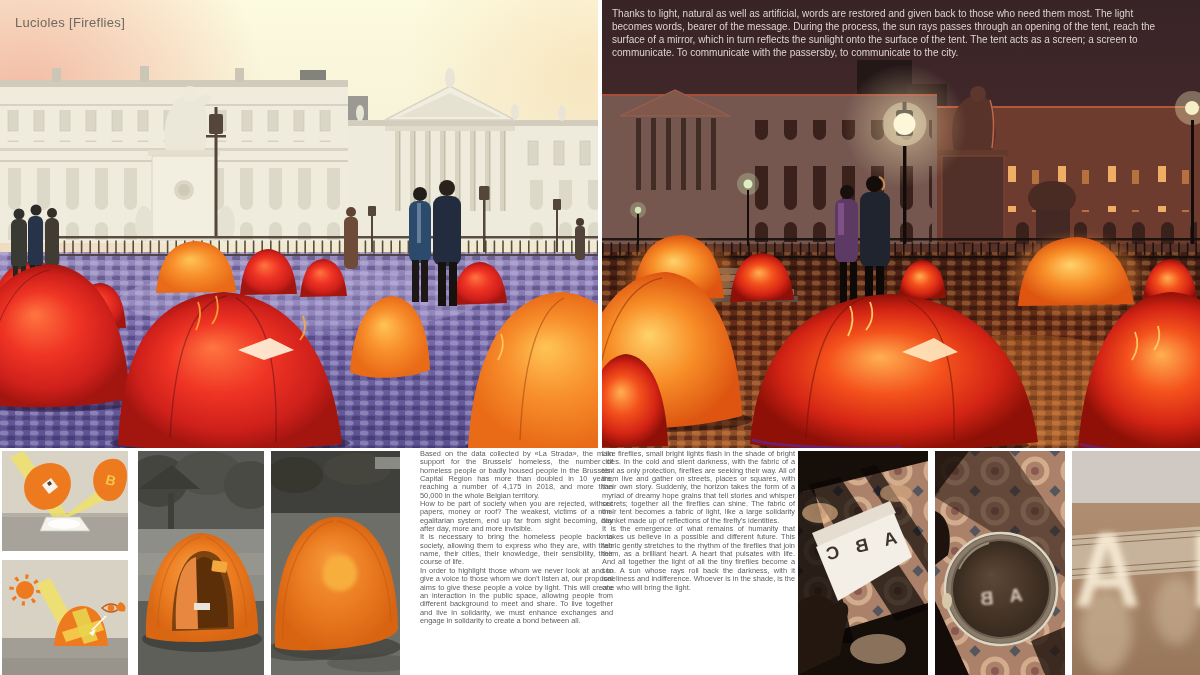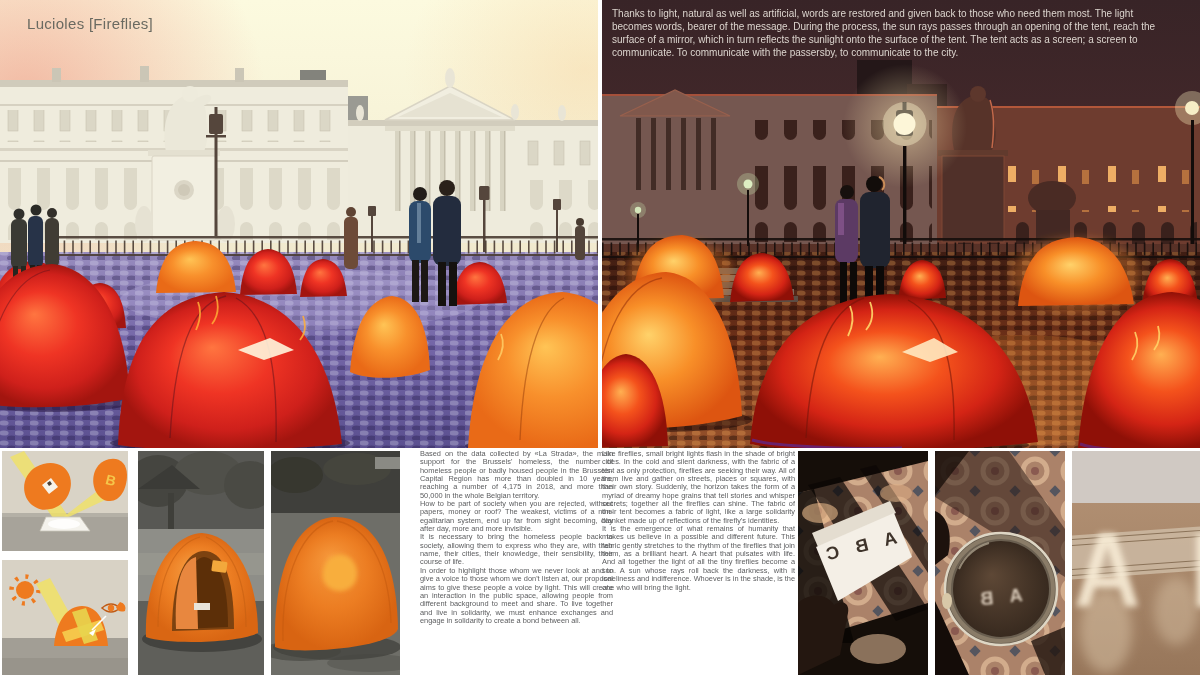--- a/index.html
+++ b/index.html
@@ -5,21 +5,21 @@
   html,body{margin:0;padding:0;background:#e9e9e9;}
   .board{position:relative;width:1200px;height:675px;background:#ffffff;overflow:hidden;
          font-family:"Liberation Sans",sans-serif;}
   figure{margin:0;}
   .render{position:absolute;top:0;height:448px;overflow:hidden;}
   #render-day{left:0;width:598px;}
   #render-night{left:602px;width:598px;}
   .render svg{display:block;}
   .title-block{position:absolute;left:11px;top:8px;z-index:3;}
   .title{margin:0;font-size:27px;font-weight:400;color:#4b4b46;letter-spacing:.5px;}
-  .subtitle{margin:7px 16px 0;font-size:15px;font-weight:400;color:#6a6a61;letter-spacing:.3px;}
+  .subtitle{margin:7px 4px 0;font-size:13px;font-weight:400;color:#6a6a61;letter-spacing:.3px;}
   .intro{position:absolute;left:612px;top:7px;width:548px;z-index:3;margin:0;
          font-size:10px;line-height:13.1px;color:#ddd6cf;}
   .strip{position:absolute;left:0;top:450px;width:1200px;height:225px;}
   .strip>*{position:absolute;overflow:hidden;}
   #fig-diagram-reflection{left:2px;top:1px;width:126px;height:100px;}
   #fig-diagram-sun{left:2px;top:110px;width:126px;height:115px;}
   #fig-tent-photo-1{left:138px;top:1px;width:126px;height:224px;}
   #fig-tent-photo-2{left:271px;top:1px;width:129px;height:224px;}
   #fig-card-photo{left:798px;top:1px;width:130px;height:224px;}
   #fig-mirror-photo{left:935px;top:1px;width:130px;height:224px;}

